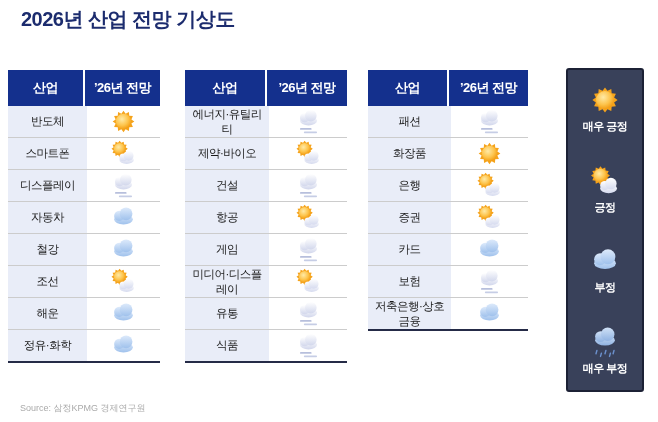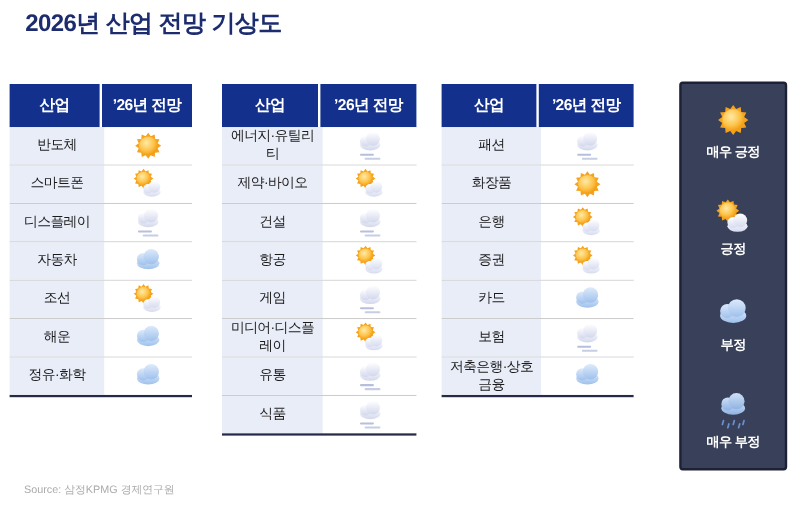--- a/index.html
+++ b/index.html
@@ -37,21 +37,21 @@
   .cell-label{
     width:52%;box-sizing:border-box;padding:0 4px;
     background:var(--row-label-bg,#e9edf8);
     display:flex;align-items:center;justify-content:center;
     text-align:center;font-size:11.5px;line-height:1.3;
     color:#1b1b1b;font-weight:500;letter-spacing:-0.5px;
   }
   .cell-icon{flex:1;display:flex;align-items:center;justify-content:center;background:#ffffff;}
   .cell-icon svg{display:block;}
   .legend{
-    width:90px;height:324px;box-sizing:border-box;margin-top:-2px;
+    width:78px;height:324px;box-sizing:border-box;margin-top:-2px;
     background:var(--legend-bg,#39415a);
     border:2px solid var(--legend-border,#1c2135);
     border-radius:3px;
     display:flex;flex-direction:column;justify-content:space-between;
     padding:12px 0 14px 0;
   }
   .legend-item{display:flex;flex-direction:column;align-items:center;gap:1px;}
   .legend-icon svg{display:block;}
   .legend-label{
     color:var(--legend-text,#ffffff);
@@ -138,20 +138,36 @@
             <svg width="31" height="31" viewBox="0 0 40 40" xmlns="http://www.w3.org/2000/svg">
               <defs>
                 <linearGradient id="g3" x1="0" y1="0" x2="0" y2="1">
                   <stop offset="0%" stop-color="#ddeafb"></stop>
                   <stop offset="100%" stop-color="#9fc1ec"></stop>
                 </linearGradient>
               </defs>
               <ellipse cx="20" cy="22.4" rx="12.100000000000001" ry="6.6000000000000005" fill="url(#g3)"></ellipse>
               <circle cx="14.5" cy="18" r="6.6000000000000005" fill="url(#g3)"></circle>
               <circle cx="23.3" cy="15.25" r="8.25" fill="url(#g3)"></circle>
+            </svg>
+          </div>
+        </div>
+        <div class="row">
+          <div class="cell-label">철강</div>
+          <div class="cell-icon">
+            <svg width="31" height="31" viewBox="0 0 40 40" xmlns="http://www.w3.org/2000/svg">
+              <defs>
+                <linearGradient id="g4" x1="0" y1="0" x2="0" y2="1">
+                  <stop offset="0%" stop-color="#ddeafb"></stop>
+                  <stop offset="100%" stop-color="#9fc1ec"></stop>
+                </linearGradient>
+              </defs>
+              <ellipse cx="20" cy="22.4" rx="12.100000000000001" ry="6.6000000000000005" fill="url(#g4)"></ellipse>
+              <circle cx="14.5" cy="18" r="6.6000000000000005" fill="url(#g4)"></circle>
+              <circle cx="23.3" cy="15.25" r="8.25" fill="url(#g4)"></circle>
             </svg>
           </div>
         </div>
         <div class="row">
           <div class="cell-label">조선</div>
           <div class="cell-icon">
             <svg width="31" height="31" viewBox="0 0 40 40" xmlns="http://www.w3.org/2000/svg">
               <defs>
                 <radialGradient id="g5" cx="40%" cy="35%" r="75%">
                   <stop offset="0%" stop-color="#ffeaa6"></stop>

